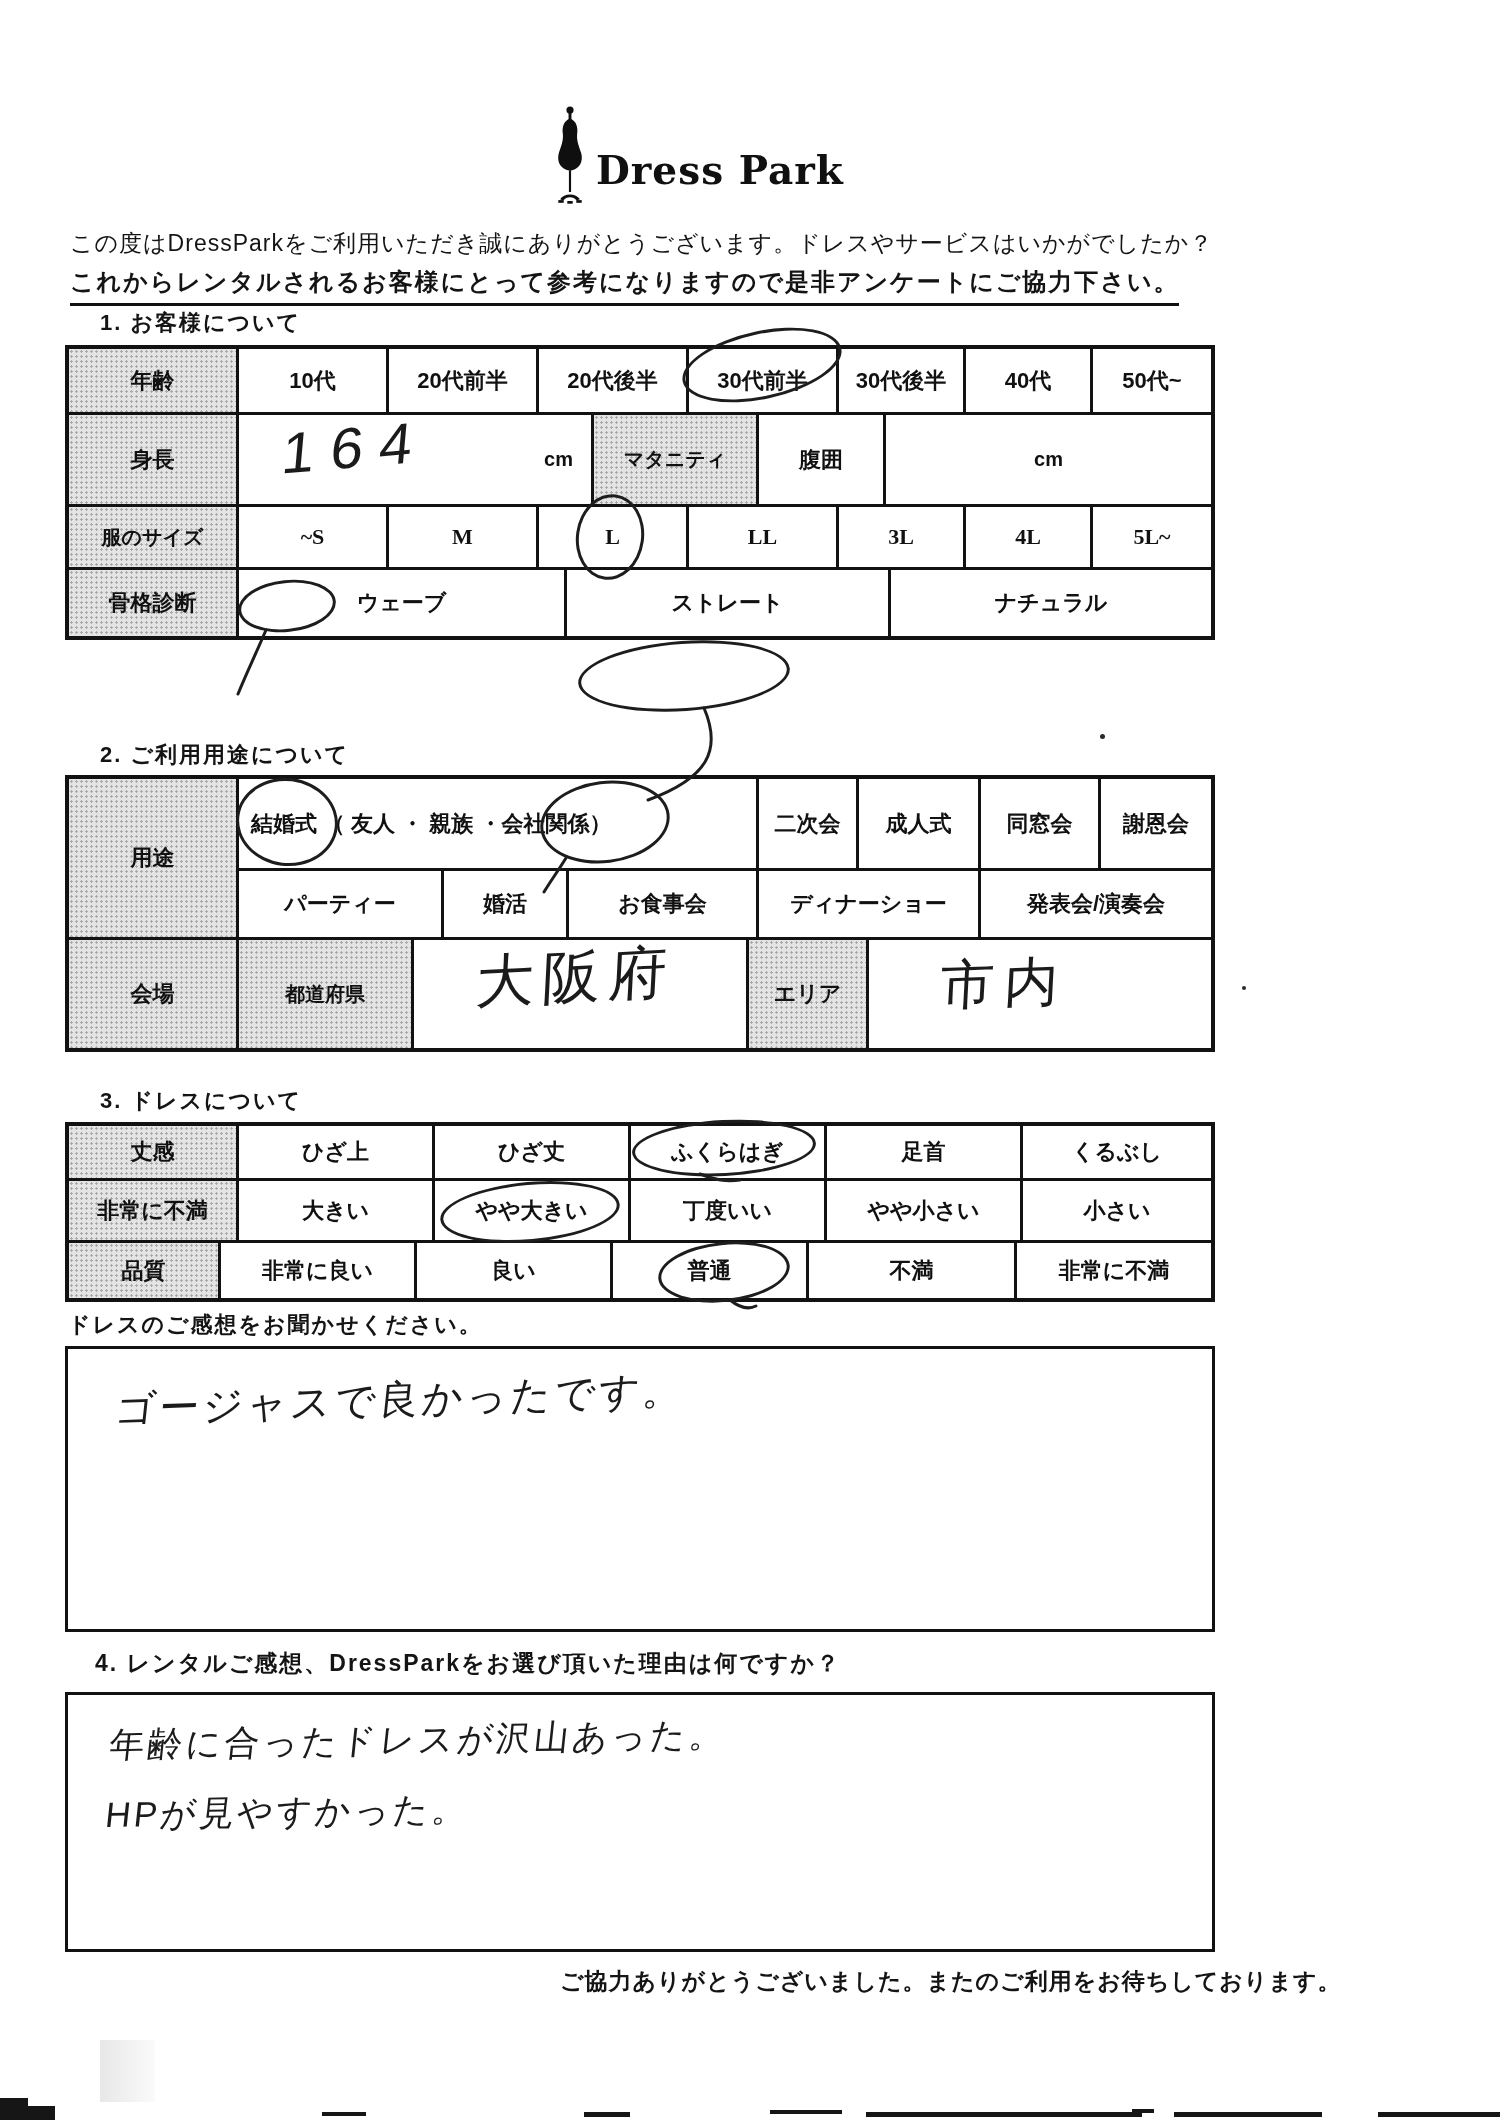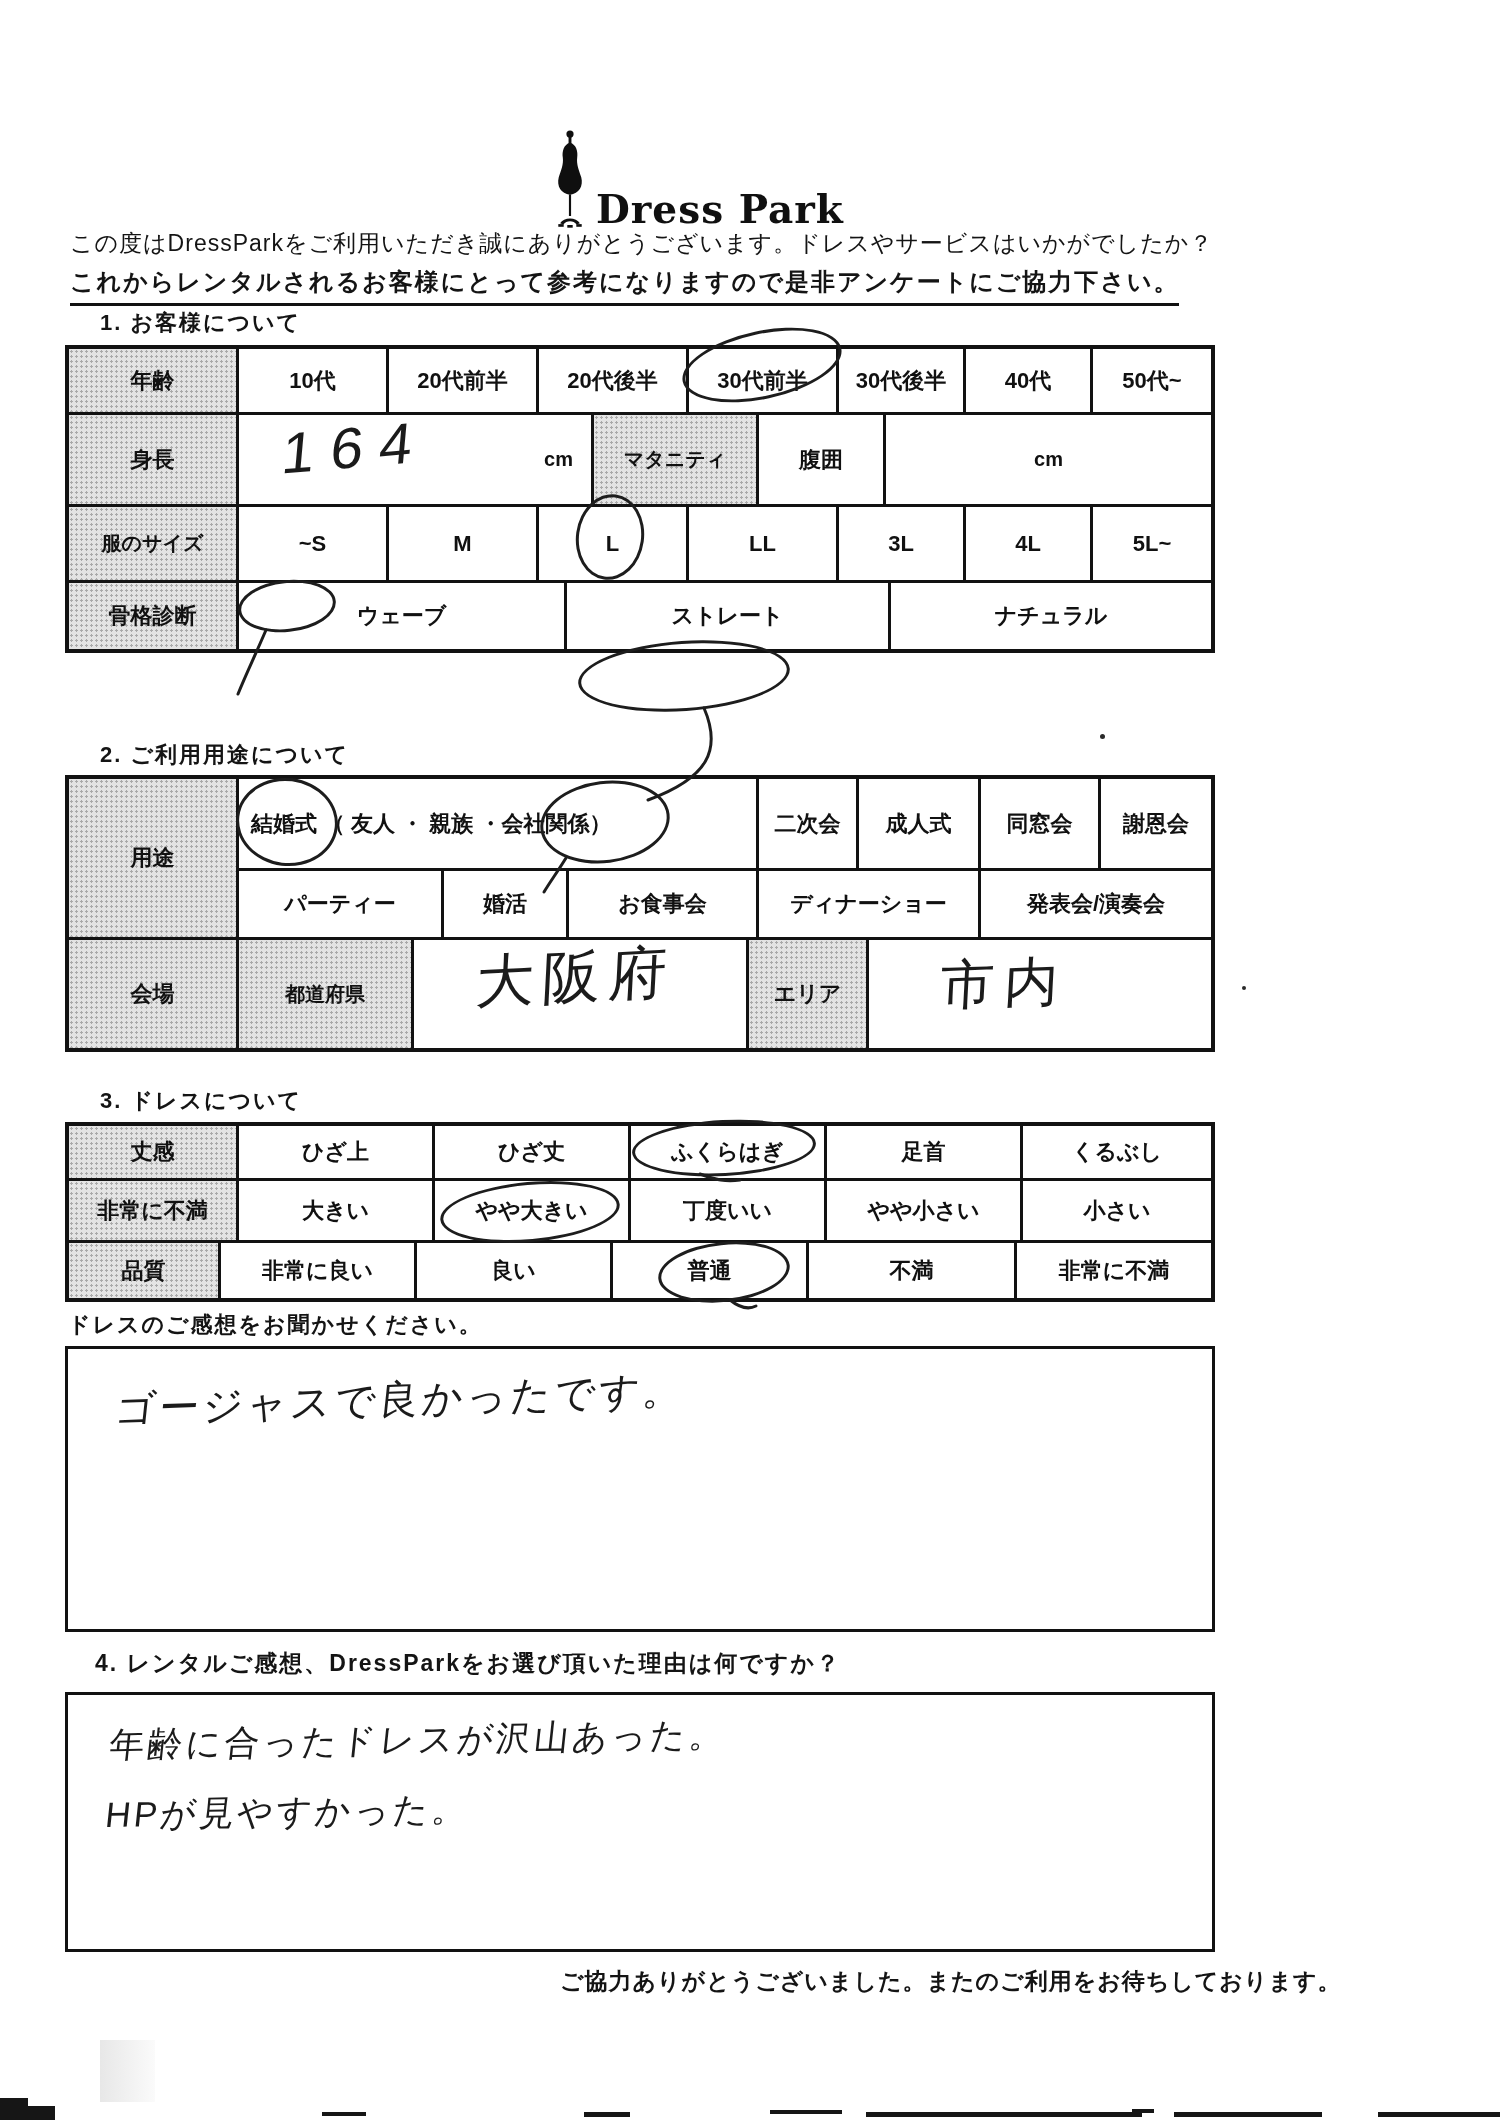--- a/index.html
+++ b/index.html
@@ -2,21 +2,21 @@
 <html><head>
 <meta charset="utf-8">
 <style>
   * { box-sizing: border-box; margin: 0; padding: 0; }
   html,body { background:#ffffff; }
   .page {
     position: relative; width: 1500px; height: 2127px; background: #fff;
     font-family: "Liberation Sans", sans-serif; color: #111; overflow: hidden;
   }
   
-  .logo { position:absolute; left:552px; top:128px; display:flex; align-items:flex-end; }
+  .logo { position:absolute; left:552px; top:104px; display:flex; align-items:center; }
   .logo svg { display:block; }
   .brand {
     font-family:"DejaVu Serif", serif; font-size:39px; font-weight:700;
     color:#101010; margin-left:8px; margin-top:28px; letter-spacing:1px;
   }
   
   .pline { position:absolute; white-space:nowrap; color:#141414; }
   .intro1 { left:70px; top:228px; font-size:23px; font-weight:500; letter-spacing:1px; }
   .intro2 { left:70px; top:266px; font-size:24px; font-weight:700; letter-spacing:2px;
             border-bottom:3px solid #111; padding-bottom:5px; }
@@ -93,21 +93,21 @@
     </div>
 
     <div class="row" style="height:92px;">
       <div class="cell lbl" style="width:170px;">身長</div>
       <div class="cell" style="width:355px;justify-content:flex-end;padding-right:18px;font-size:20px;">cm</div>
       <div class="cell lbl" style="width:165px;font-size:20px;">マタニティ</div>
       <div class="cell" style="width:127px;">腹囲</div>
       <div class="cell fl" style="font-size:20px;">cm</div>
     </div>
 
-    <div class="row" style="height:76px;">
+    <div class="row" style="height:63px;font-family:Liberation Serif, serif;">
       <div class="cell lbl" style="width:170px;font-size:20px;">服のサイズ</div>
       <div class="cell" style="width:150px;">~S</div>
       <div class="cell" style="width:150px;">M</div>
       <div class="cell" style="width:150px;">L</div>
       <div class="cell" style="width:150px;">LL</div>
       <div class="cell" style="width:127px;">3L</div>
       <div class="cell" style="width:127px;">4L</div>
       <div class="cell fl">5L~</div>
     </div>
 

